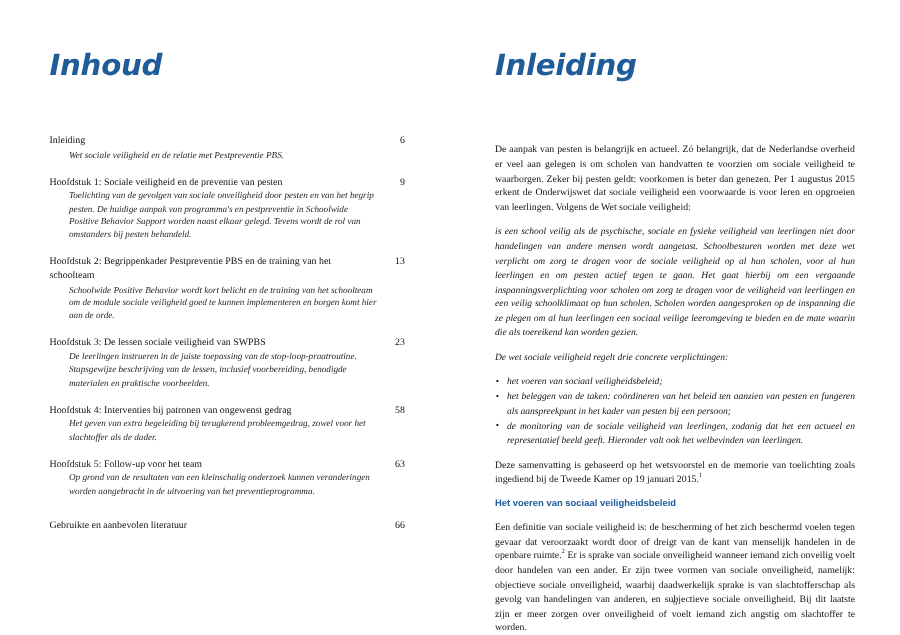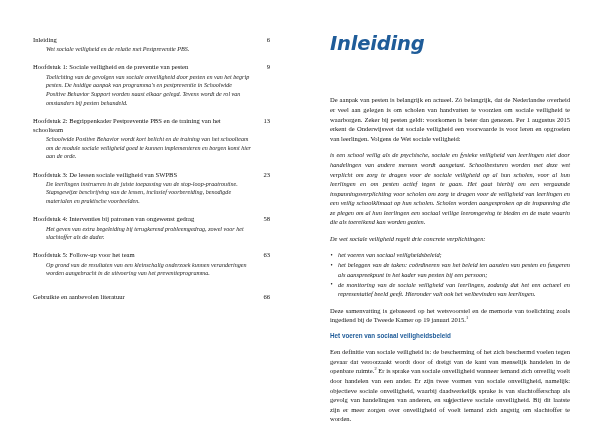--- a/index.html
+++ b/index.html
@@ -148,20 +148,21 @@
     color: #333;
   }
 </style>
 </head>
 <body>
 
 <div class="spread">
 
   <div class="page page-left">
 
+    <h1 class="chapter-title">Inhoud</h1>
 
     <div class="toc">
 
       <div class="toc-entry">
         <div class="toc-head">
           <span class="label">Inleiding</span>
           <span class="pageno">6</span>
         </div>
         <div class="toc-desc">Wet sociale veiligheid en de relatie met Pestpreventie PBS.</div>
       </div>

